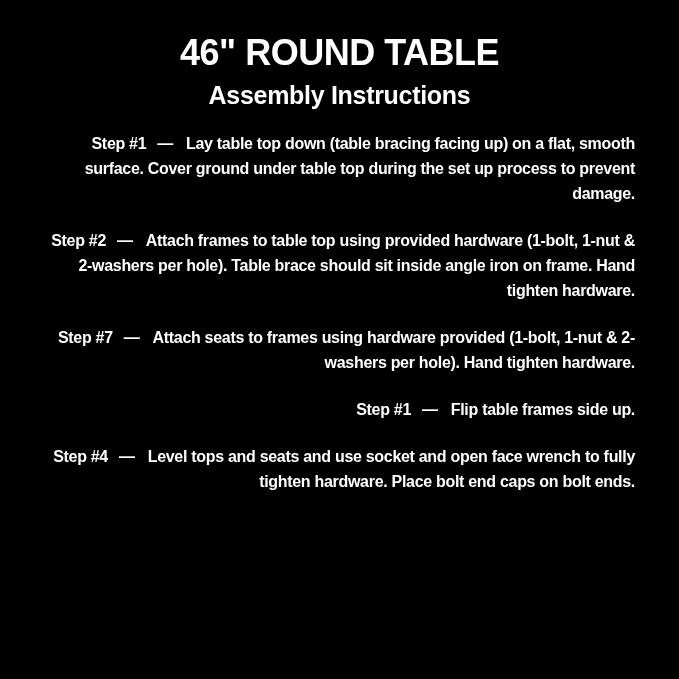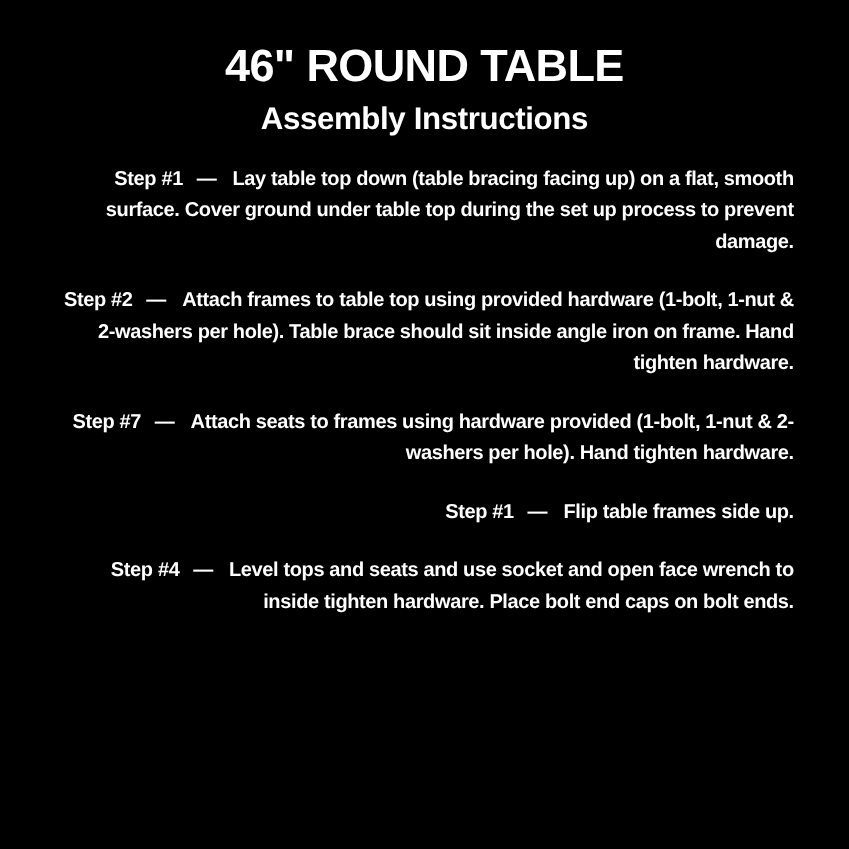--- a/index.html
+++ b/index.html
@@ -64,17 +64,17 @@
 
     <p class="step"><span>Step #1</span><span class="dash">—</span><span>Lay table top down (table bracing facing up) on a flat, smooth surface. Cover ground under table top during the set up process to prevent damage.</span></p>
 
     <p class="step"><span>Step #2</span><span class="dash">—</span><span>Attach frames to table top using provided hardware (1-bolt, 1-nut &amp; 2-washers per hole). Table brace should sit inside angle iron on frame. Hand tighten hardware.</span></p>
 
     <p class="step"><span>Step #7</span><span class="dash">—</span><span>Attach seats to frames using hardware provided (1-bolt, 1-nut &amp; 2-washers per hole). Hand tighten hardware.</span></p>
 
 
     <p class="step"><span>Step #1</span><span class="dash">—</span><span>Flip table frames side up.</span></p>
 
-    <p class="step"><span>Step #4</span><span class="dash">—</span><span>Level tops and seats and use socket and open face wrench to inside tighten hardware. Place bolt end caps on bolt ends.</span></p>
+    <p class="step"><span>Step #4</span><span class="dash">—</span><span>Level tops and seats and use socket and open face wrench to fully tighten hardware. Place bolt end caps on bolt ends.</span></p>
 
   </div>
 
 </div>
 
 </body></html>

